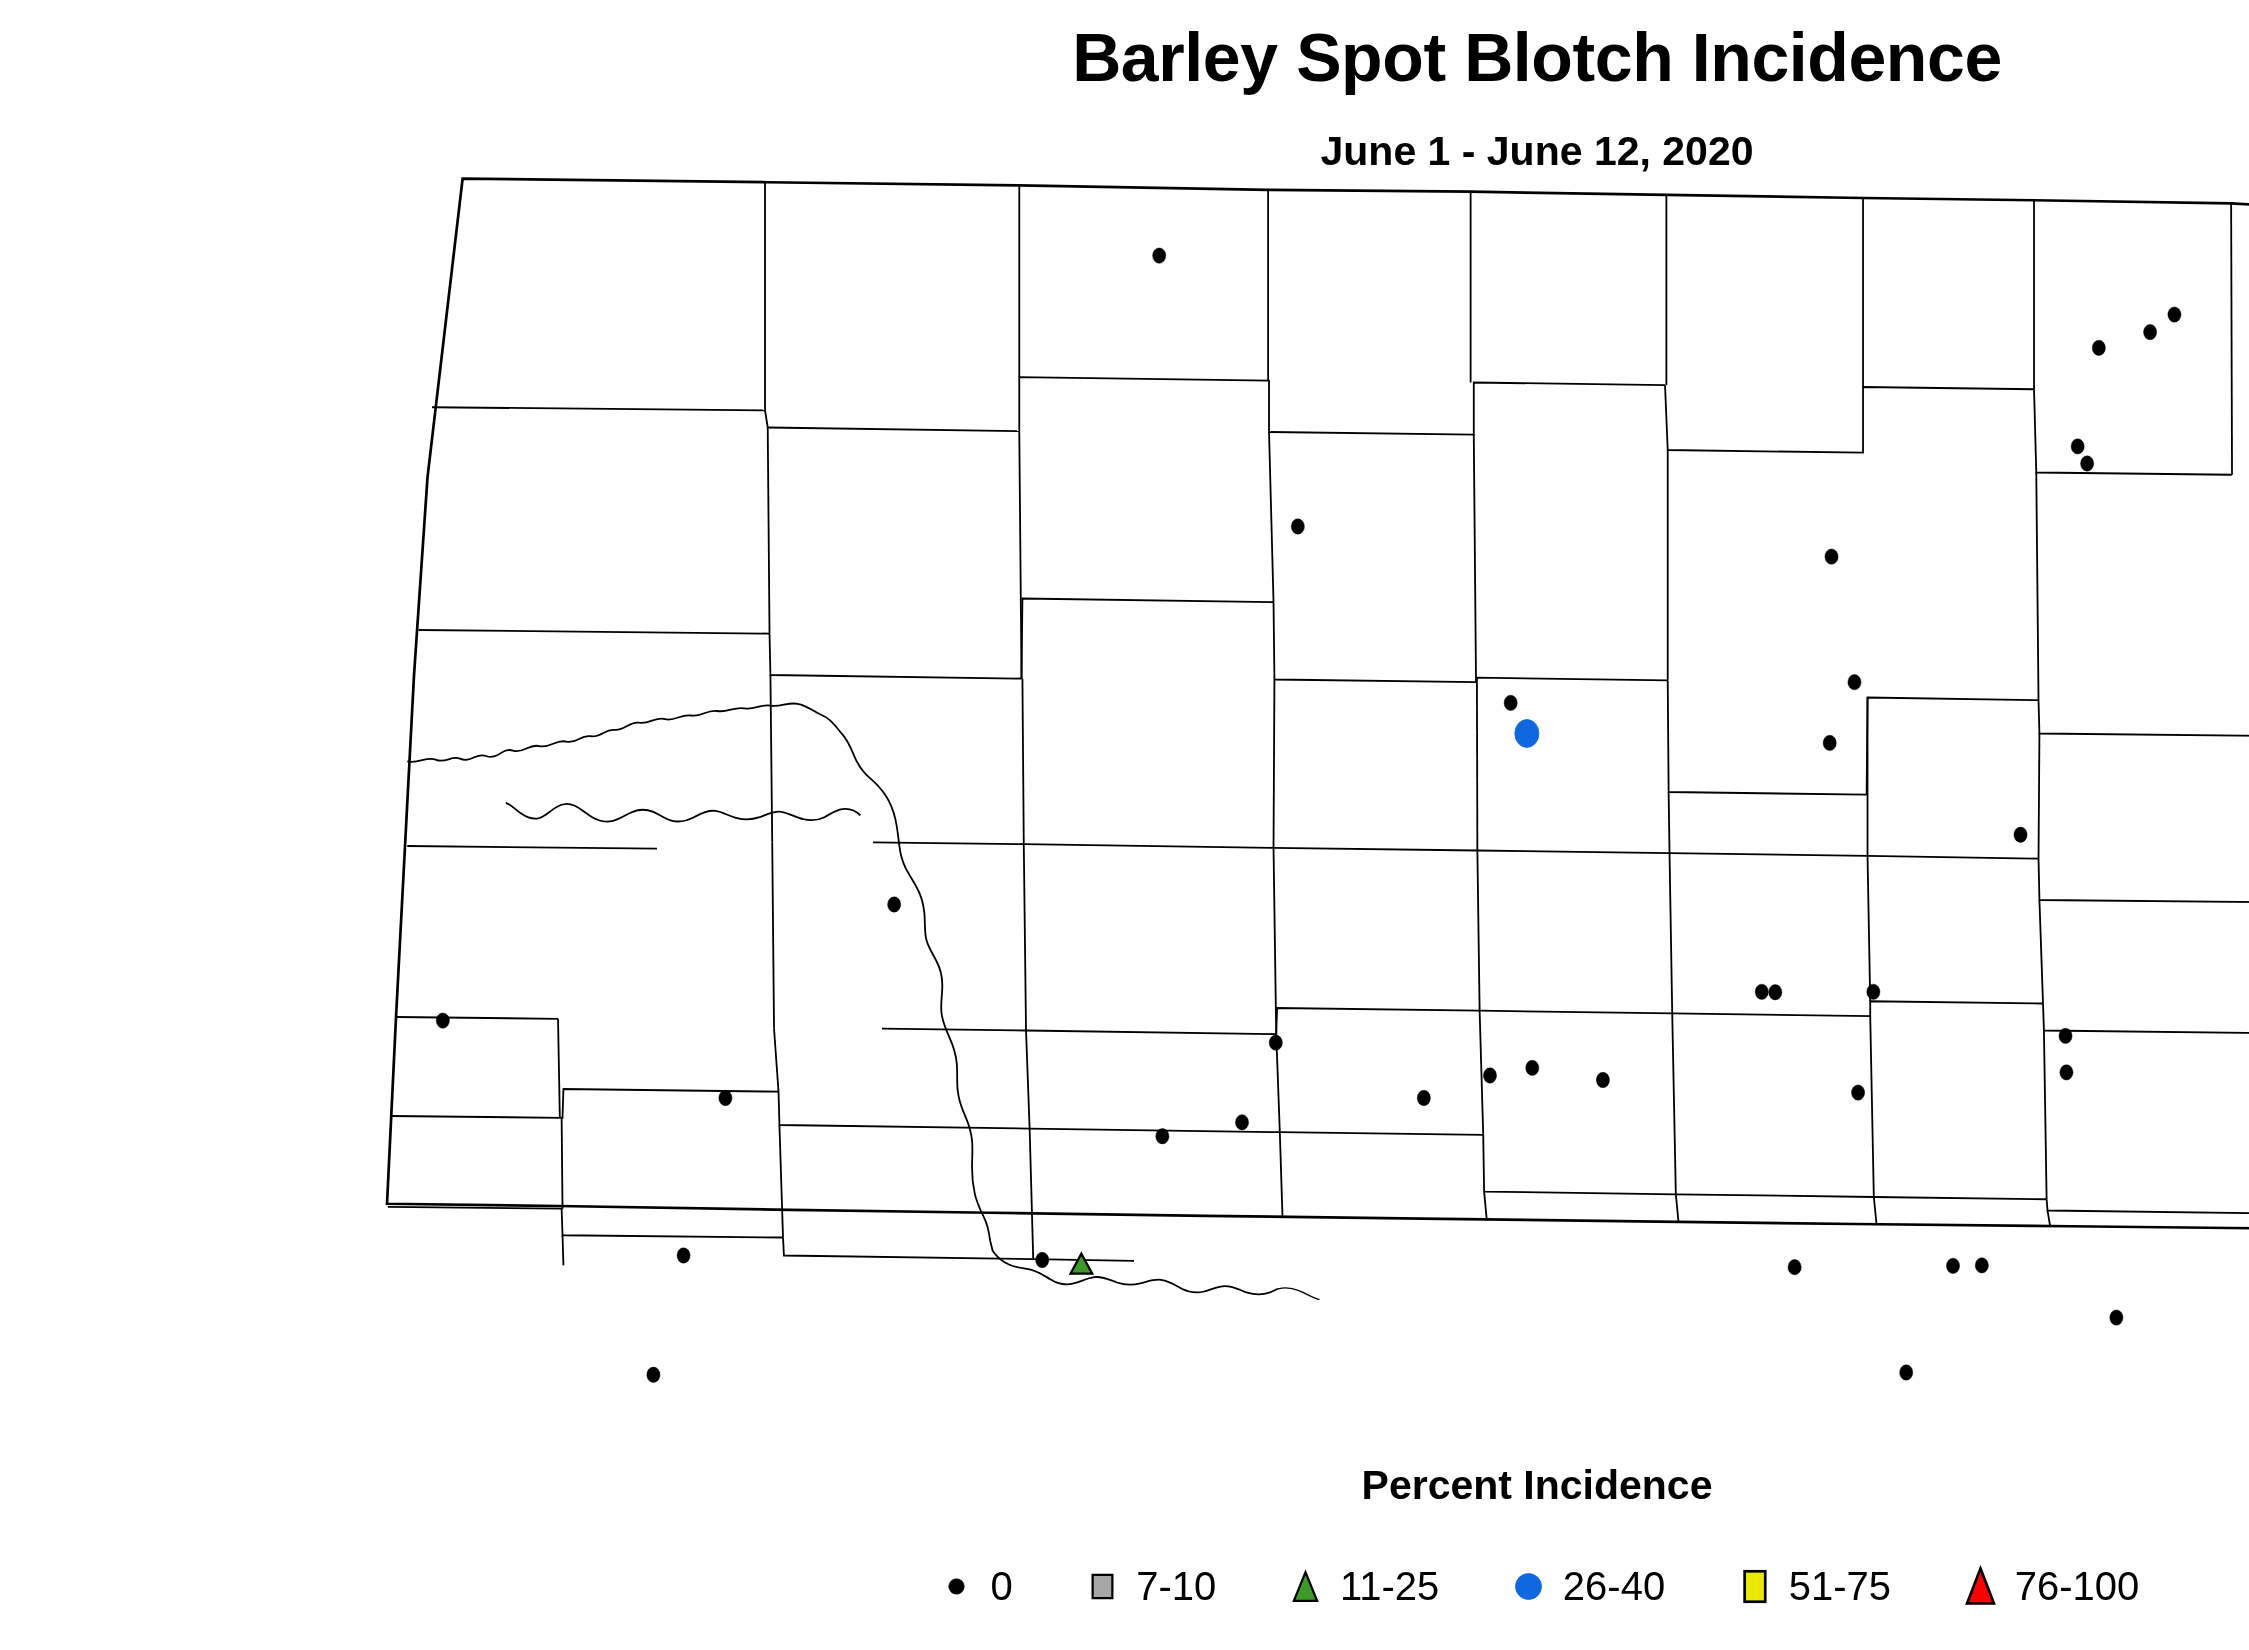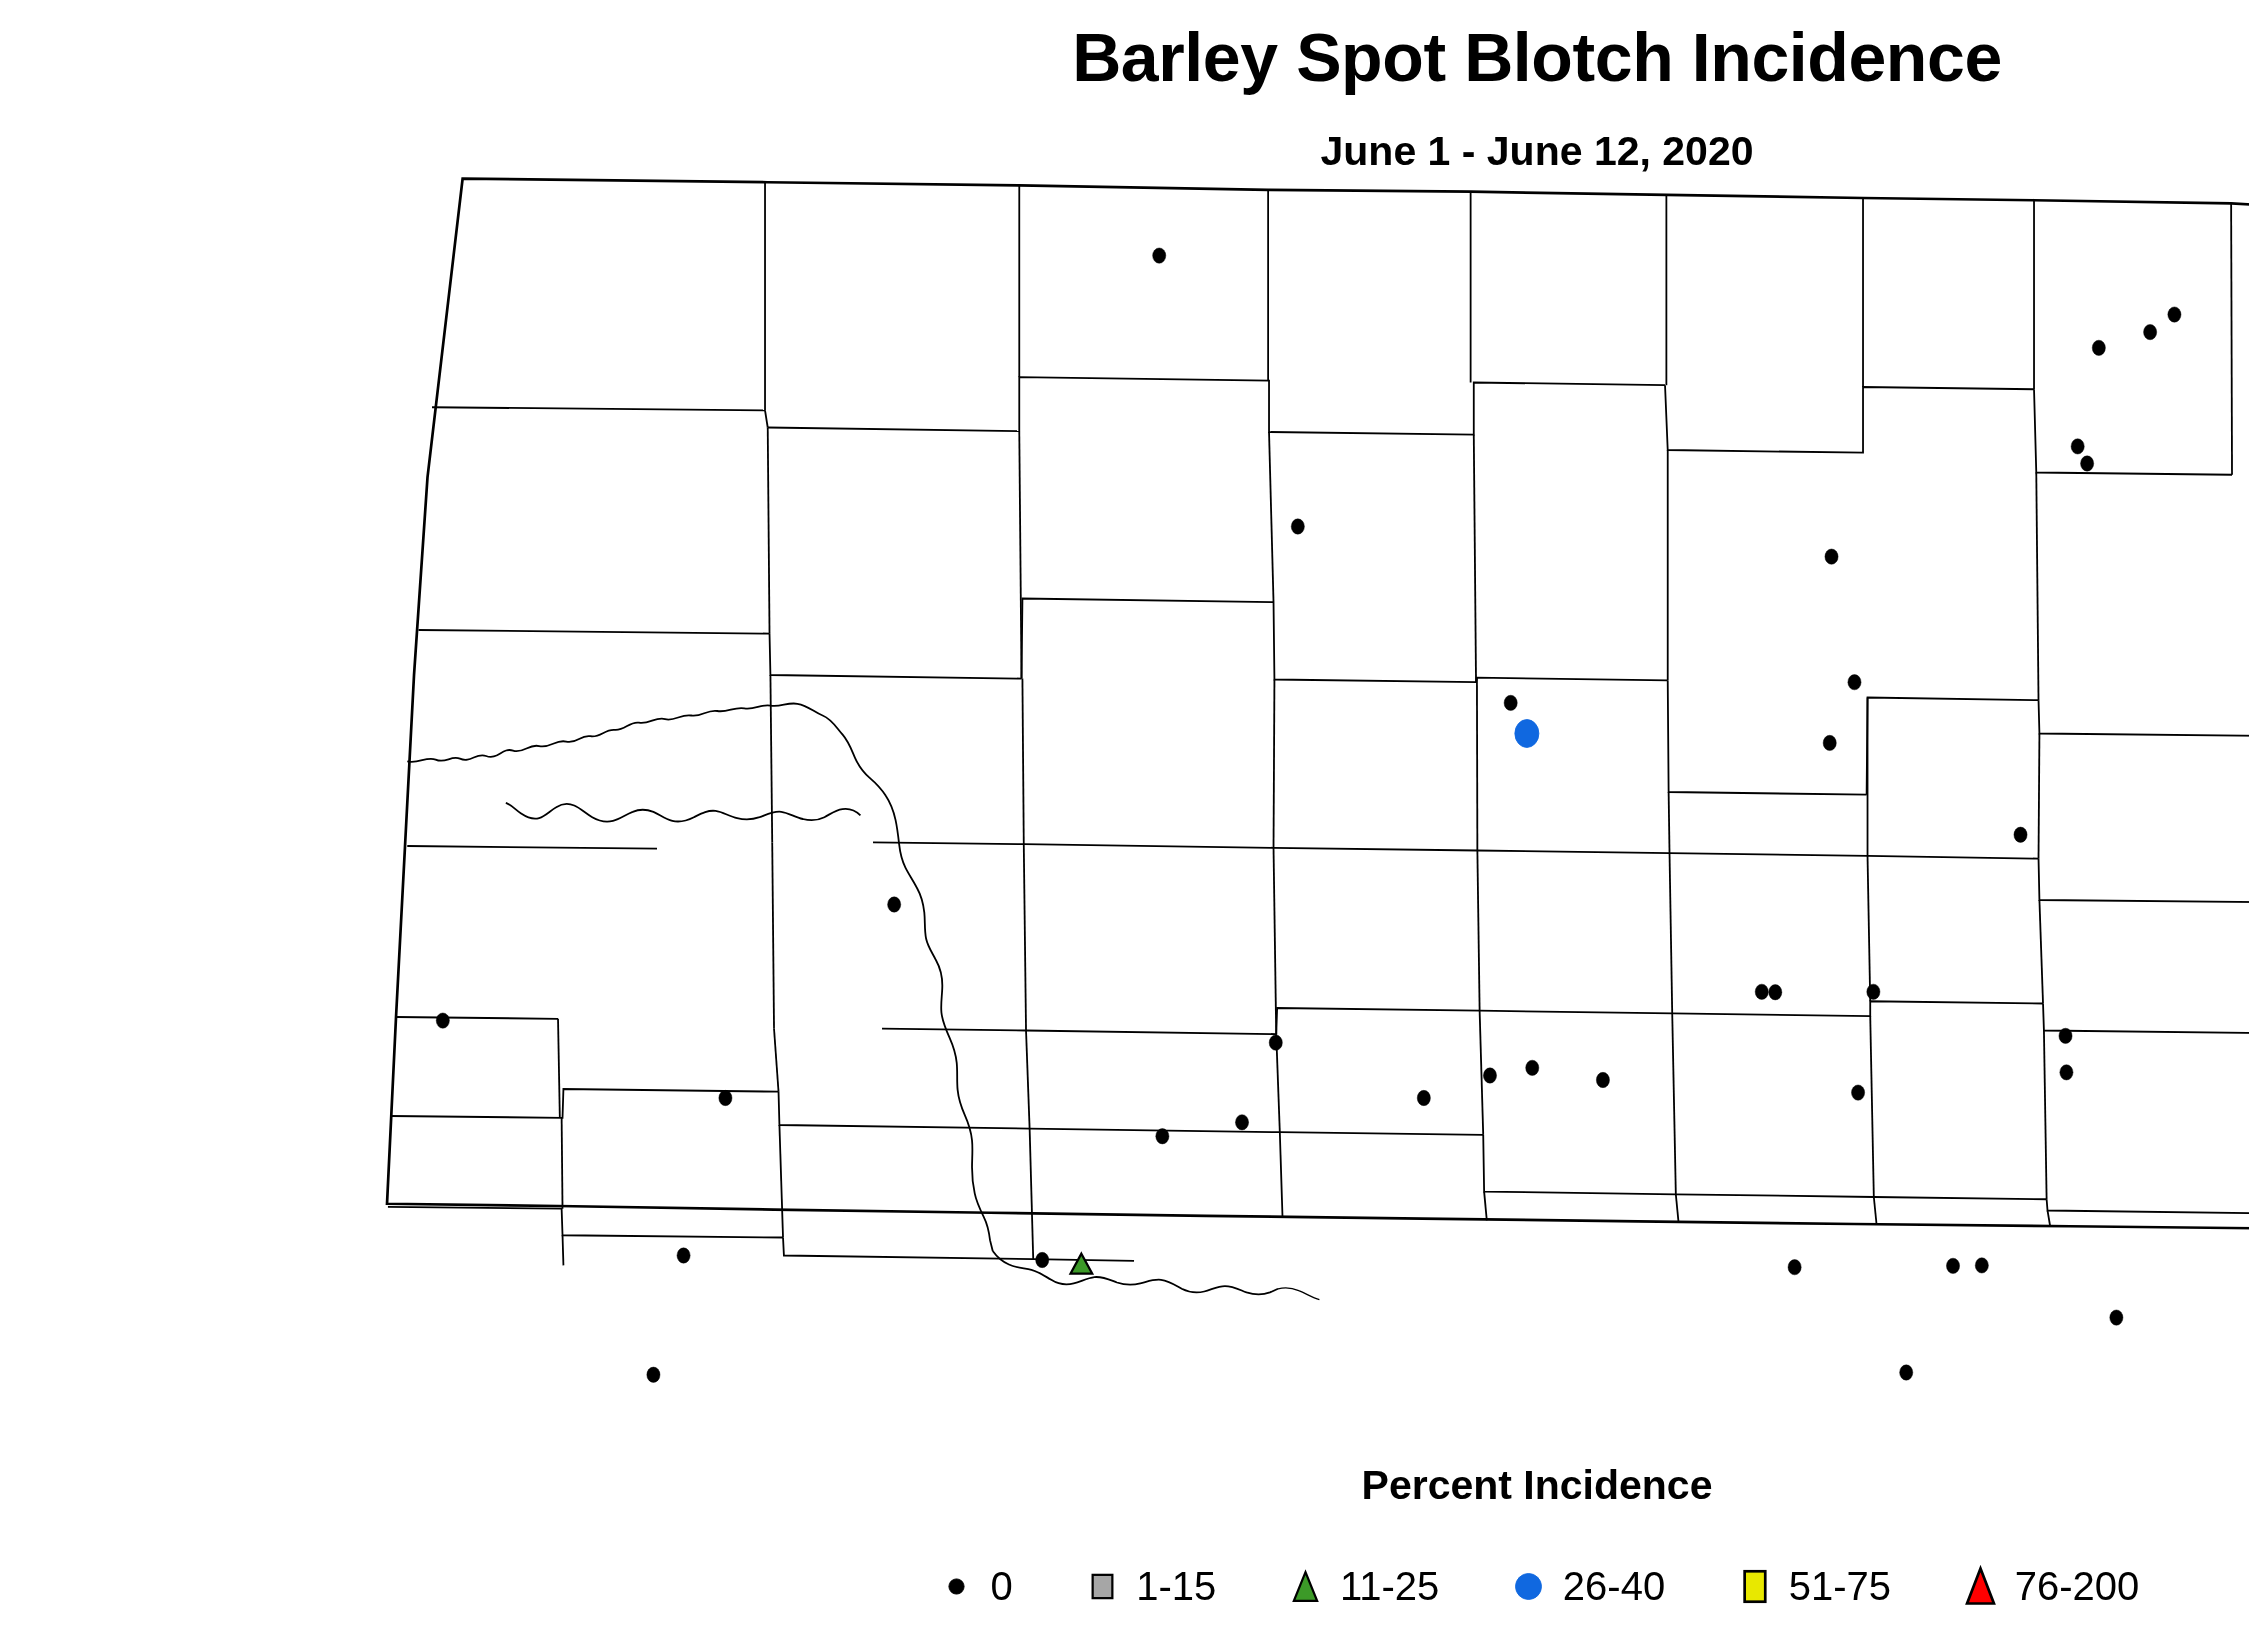--- a/index.html
+++ b/index.html
@@ -289,21 +289,21 @@
           </svg>
       </span>
       <span class="legend-label">0</span>
     </div>
     <div class="legend-item">
       <span class="sw">
         <svg width="43" height="43" viewBox="0 0 96 96">
             <rect x="26" y="22" width="44" height="52" fill="#A6A6A6" stroke="#000000" stroke-width="5"></rect>
           </svg>
       </span>
-      <span class="legend-label">1-15</span>
+      <span class="legend-label">7-10</span>
     </div>
     <div class="legend-item">
       <span class="sw">
         <svg width="43" height="43" viewBox="0 0 96 96">
             <polygon points="48,16 74,80 22,80" fill="#3C9A28" stroke="#000000" stroke-width="5"></polygon>
           </svg>
       </span>
       <span class="legend-label">11-25</span>
     </div>
     <div class="legend-item">
@@ -321,18 +321,18 @@
           </svg>
       </span>
       <span class="legend-label">51-75</span>
     </div>
     <div class="legend-item">
       <span class="sw">
         <svg width="43" height="43" viewBox="0 0 96 96">
             <polygon points="48,8 78,86 18,86" fill="#FF0000" stroke="#000000" stroke-width="6"></polygon>
           </svg>
       </span>
-      <span class="legend-label">76-200</span>
+      <span class="legend-label">76-100</span>
     </div>
   </div>
 
 </div>
 
 
 </body></html>

